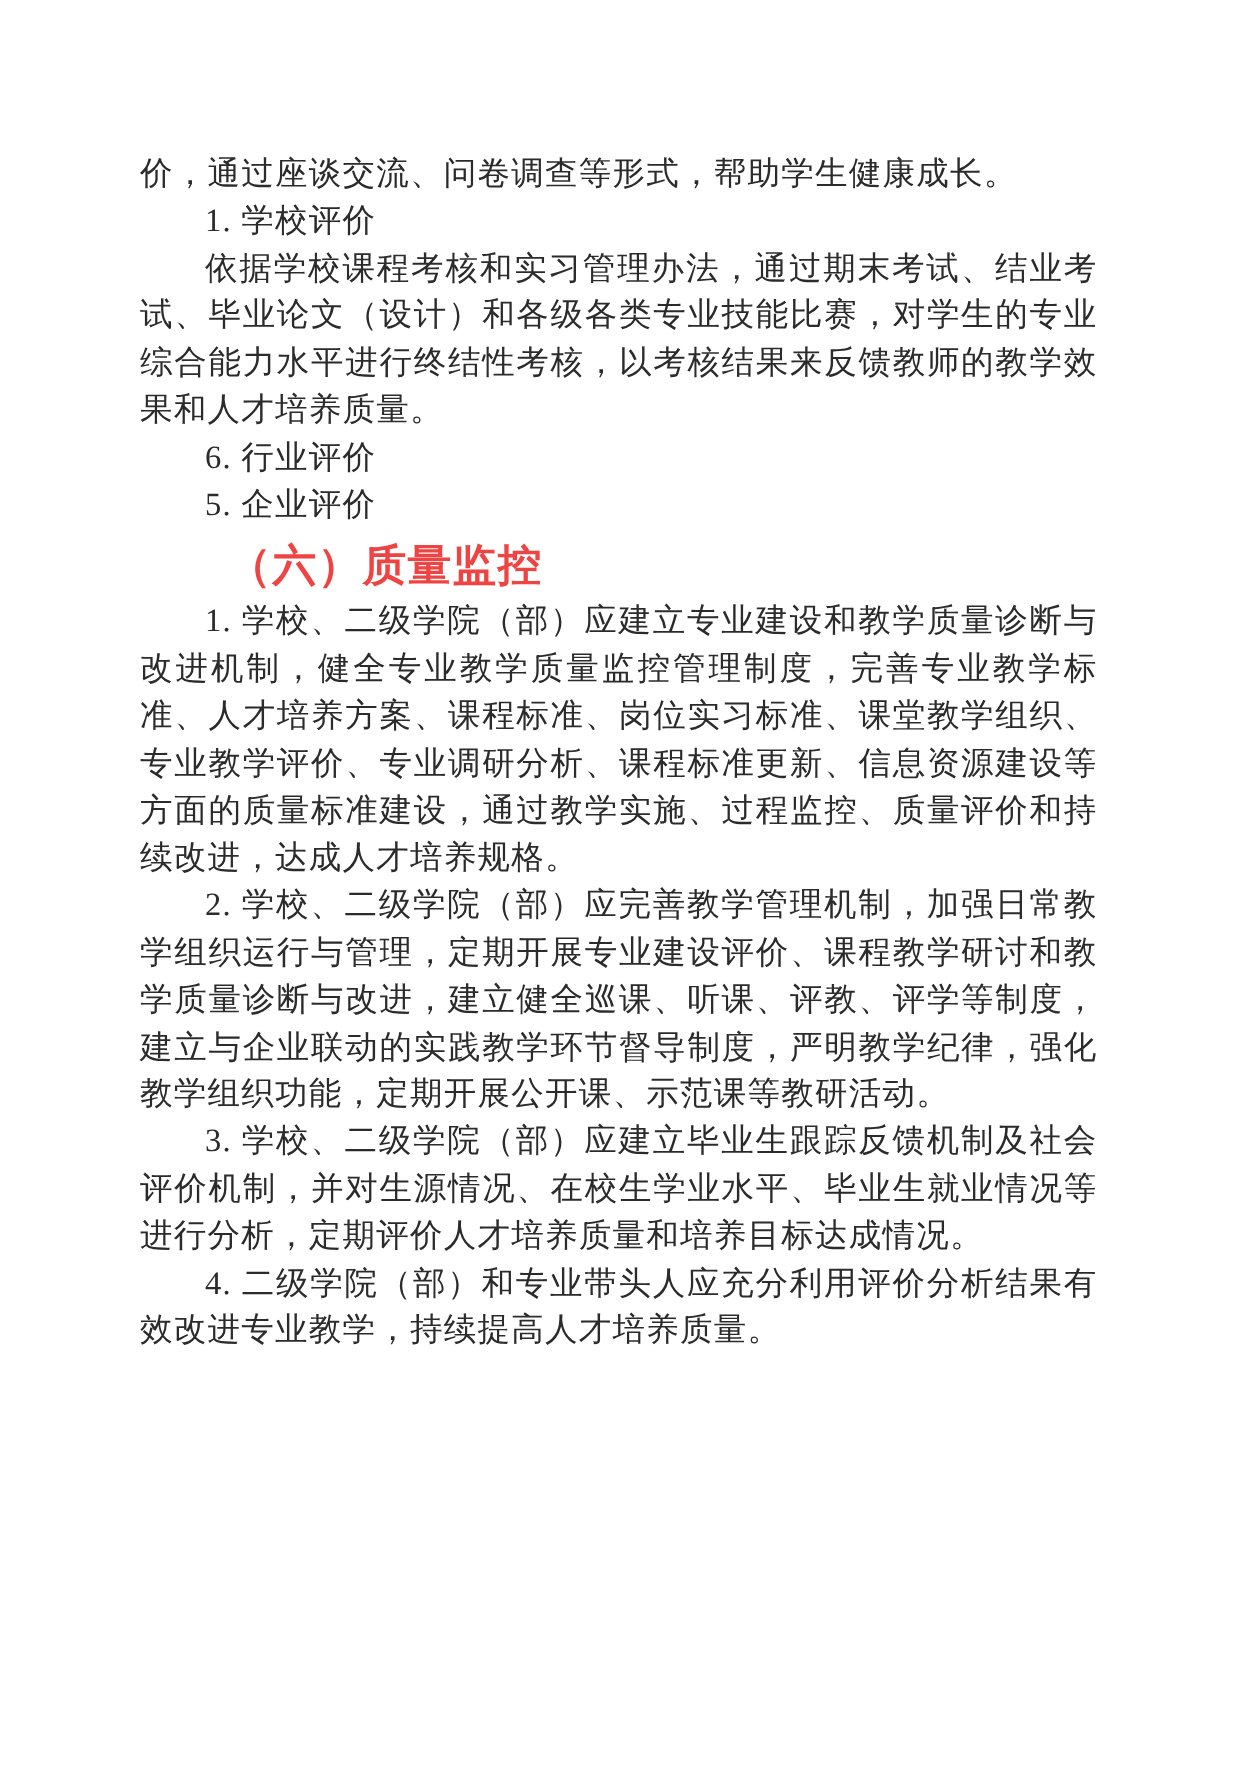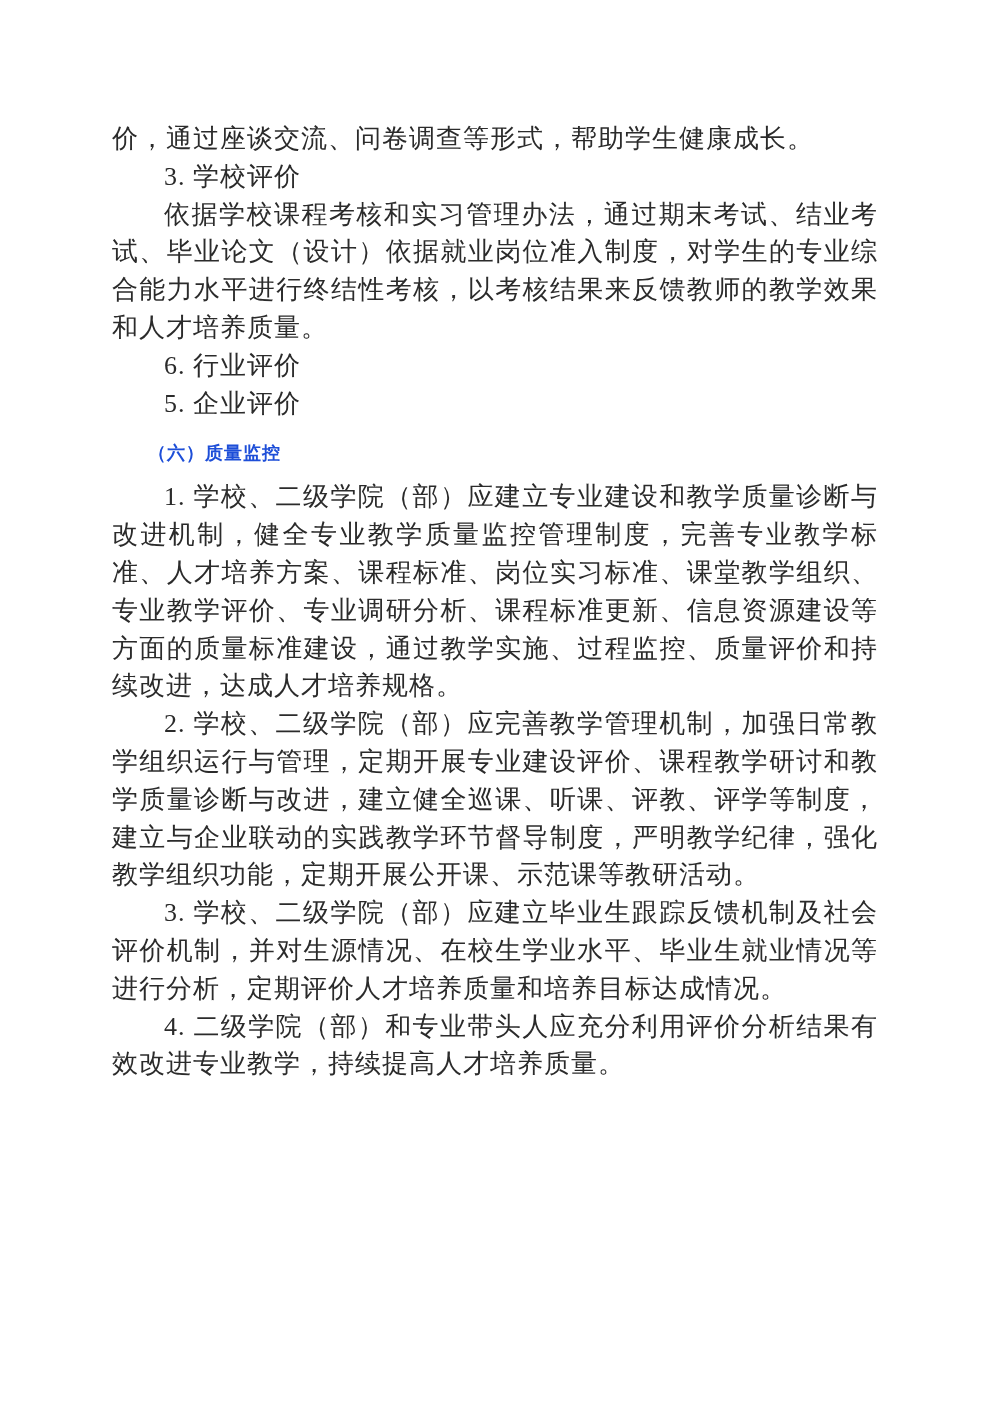--- a/index.html
+++ b/index.html
@@ -24,45 +24,45 @@
     line-height: 37.8px;
     text-align: justify;
     text-indent: 2em;
     letter-spacing: 1px;
     word-break: break-all;
     color: #2b2b2b;
   }
   p.no-indent { text-indent: 0; }
   p.section-heading {
     margin: 12px 0 6px 0;
-    font-size: 18px;
+    font-size: 35px;
     line-height: 38px;
     font-weight: bold;
     text-indent: 2em;
     letter-spacing: 1px;
-    color: #1d4ed8;
+    color: #ef4444;
   }
   .footer {
     position: absolute;
     left: 133px;
     top: 1304px;
     font-size: 24px;
     letter-spacing: 3px;
     color: #3d4a66;
     font-family: "Liberation Serif", "DejaVu Serif", serif;
   }
 </style>
 </head>
 <body>
 
 <div class="page">
   <div class="content">
     <p class="para no-indent">价，通过座谈交流、问卷调查等形式，帮助学生健康成长。</p>
-    <p class="para">3. 学校评价</p>
-    <p class="para">依据学校课程考核和实习管理办法，通过期末考试、结业考试、毕业论文（设计）依据就业岗位准入制度，对学生的专业综合能力水平进行终结性考核，以考核结果来反馈教师的教学效果和人才培养质量。</p>
+    <p class="para">1. 学校评价</p>
+    <p class="para">依据学校课程考核和实习管理办法，通过期末考试、结业考试、毕业论文（设计）和各级各类专业技能比赛，对学生的专业综合能力水平进行终结性考核，以考核结果来反馈教师的教学效果和人才培养质量。</p>
     <p class="para">6. 行业评价</p>
     <p class="para">5. 企业评价</p>
     <p class="para section-heading">（六）质量监控</p>
     <p class="para">1. 学校、二级学院（部）应建立专业建设和教学质量诊断与改进机制，健全专业教学质量监控管理制度，完善专业教学标准、人才培养方案、课程标准、岗位实习标准、课堂教学组织、专业教学评价、专业调研分析、课程标准更新、信息资源建设等方面的质量标准建设，通过教学实施、过程监控、质量评价和持续改进，达成人才培养规格。</p>
     <p class="para">2. 学校、二级学院（部）应完善教学管理机制，加强日常教学组织运行与管理，定期开展专业建设评价、课程教学研讨和教学质量诊断与改进，建立健全巡课、听课、评教、评学等制度，建立与企业联动的实践教学环节督导制度，严明教学纪律，强化教学组织功能，定期开展公开课、示范课等教研活动。</p>
     <p class="para">3. 学校、二级学院（部）应建立毕业生跟踪反馈机制及社会评价机制，并对生源情况、在校生学业水平、毕业生就业情况等进行分析，定期评价人才培养质量和培养目标达成情况。</p>
     <p class="para">4. 二级学院（部）和专业带头人应充分利用评价分析结果有效改进专业教学，持续提高人才培养质量。</p>
   </div>
   <div class="footer">– 790 –</div>
 </div>

